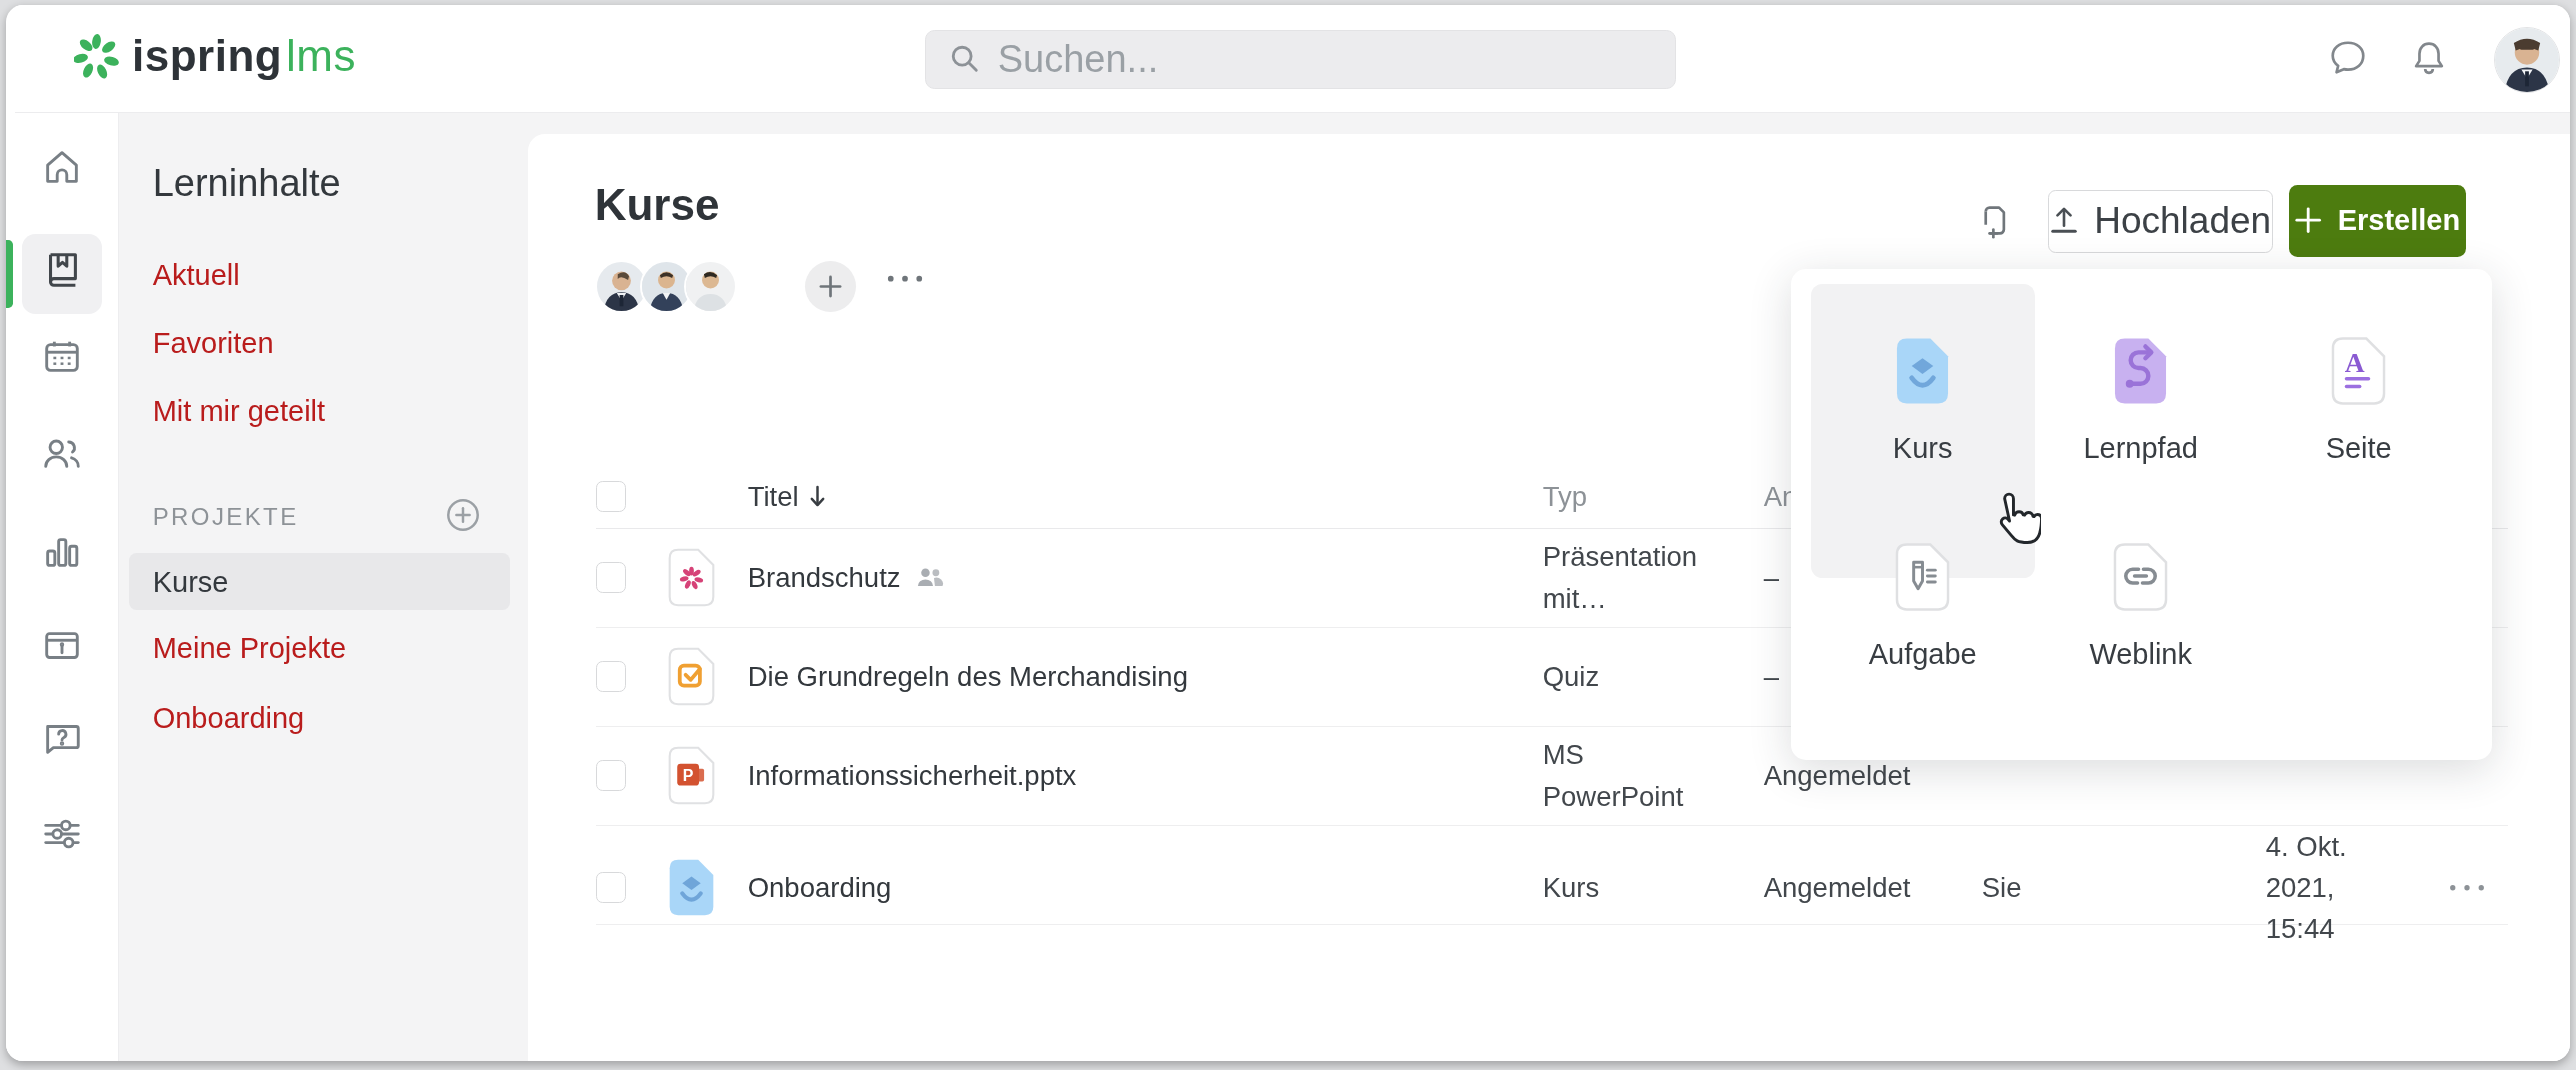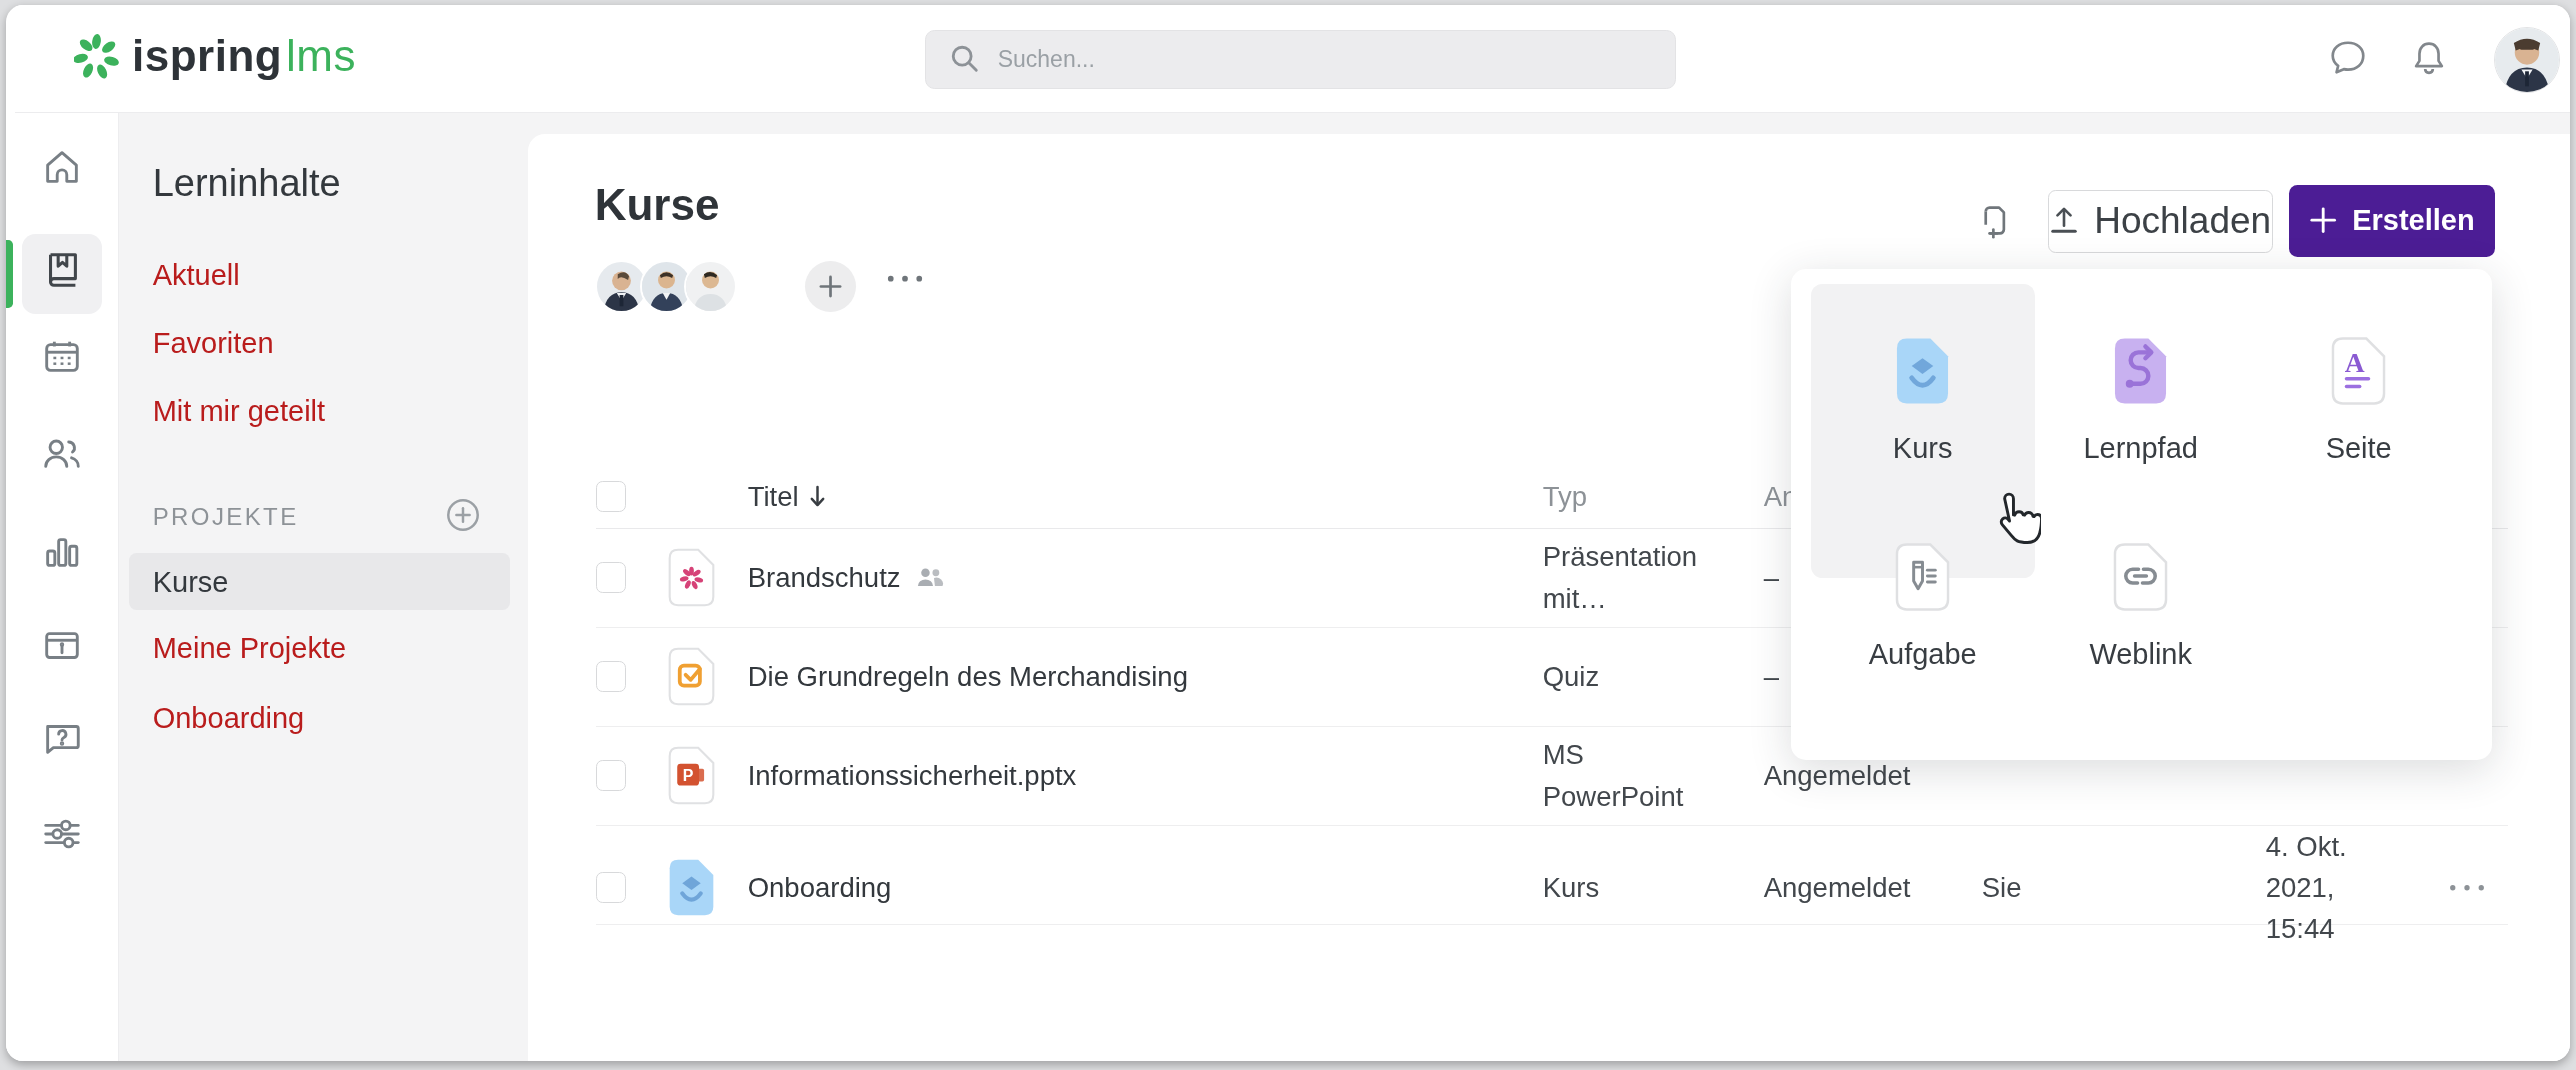--- a/index.html
+++ b/index.html
@@ -7,21 +7,21 @@
   .app{position:absolute;left:5.7px;top:4.7px;right:5.7px;bottom:10.4px;background:#fff;border-radius:17px;
        box-shadow:0 3.8px 9.5px rgba(0,0,0,.28);overflow:hidden;}
 
   
   .hdr{position:absolute;left:9px;top:0;right:0;height:107px;background:#fff;border-bottom:0.9px solid #ececee;z-index:20;}
   .logo{position:absolute;left:59px;top:26.5px;display:flex;align-items:center;gap:13.3px;}
   .logo-text{font-size:44px;font-weight:bold;color:#2e3338;letter-spacing:0.5px;}
   .logo-text .suffix{color:#3cb25c;font-weight:normal;margin-left:3.8px;}
   .search{position:absolute;left:910px;top:25px;width:751px;height:59px;background:#ececee;border:0.9px solid #e3e3e5;
           border-radius:9.5px;display:flex;align-items:center;padding:0 23px;box-sizing:border-box;gap:17px;}
-  .search .ph{font-size:23px;color:#9aa0a5;}
+  .search .ph{font-size:38px;color:#9aa0a5;}
   .hdr-ic{position:absolute;top:28.4px;width:49px;height:49px;display:flex;align-items:center;justify-content:center;cursor:pointer;}
   .hdr-avatar{position:absolute;top:22px;width:64px;height:64px;border-radius:50%;overflow:hidden;border:0.9px solid #e2e3e5;}
 
   
   .bodyarea{position:absolute;left:0;top:108px;right:0;bottom:0;background:#f4f4f5;}
   .rail{position:absolute;left:0;top:0;bottom:0;width:112px;background:#fff;border-right:0.9px solid #ededef;}
   .rail-btn{position:absolute;left:34px;width:45px;height:45px;display:flex;align-items:center;justify-content:center;cursor:pointer;}
   .rail-active-bg{position:absolute;left:16px;top:121px;width:80px;height:80px;background:#f0f0f2;border-radius:13.3px;}
   .rail-ind{position:absolute;left:0;top:127px;width:7.6px;height:68px;background:#3cb25c;border-radius:0 4.7px 4.7px 0;}
 
@@ -39,21 +39,21 @@
   .pg-title{position:absolute;left:67px;top:46px;font-size:44px;font-weight:bold;color:#2f3439;}
   .av-row{position:absolute;left:67px;top:126px;height:53px;}
   .av{position:absolute;top:0;width:49px;height:49px;border-radius:50%;border:2.8px solid #fff;overflow:hidden;box-sizing:content-box;}
   .av-add{position:absolute;left:210px;top:0.9px;width:51px;height:51px;border-radius:50%;background:#ededee;
           display:flex;align-items:center;justify-content:center;cursor:pointer;}
   .av-more{position:absolute;left:290px;top:13.3px;cursor:pointer;}
   .tb-folder{position:absolute;left:1452px;top:66px;width:42px;height:42px;cursor:pointer;}
   .btn-upload{position:absolute;left:1520px;top:56px;width:225px;height:63px;background:#fff;border:1.9px solid #d8d9db;
               border-radius:7.6px;display:flex;align-items:center;justify-content:center;gap:15px;cursor:pointer;box-sizing:border-box;}
   .btn-upload span{font-size:37px;color:#3c4146;}
-  .btn-create{position:absolute;left:1761px;top:51px;width:206px;height:72px;background:#4c1d95;border:none;
+  .btn-create{position:absolute;left:1761px;top:51px;width:177px;height:72px;background:#4d7c0f;border:none;
               border-radius:8.5px;display:flex;align-items:center;justify-content:center;gap:15px;cursor:pointer;}
   .btn-create span{font-size:29px;color:#fff;font-weight:bold;}
 
   
   .table{position:absolute;left:68px;top:332px;width:1912px;}
   .tr{display:grid;grid-template-columns:72px 80px 795px 221px 218px 284px 161px 81px;align-items:center;}
   .tr.head{height:62px;border-bottom:1.4px solid #e9e9eb;}
   .tr.row{height:98px;border-bottom:1.4px solid #eeeeef;}
   .th{font-size:27.5px;color:#8d9297;}
   .th.first{color:#383d42;display:flex;align-items:center;gap:9.5px;}

